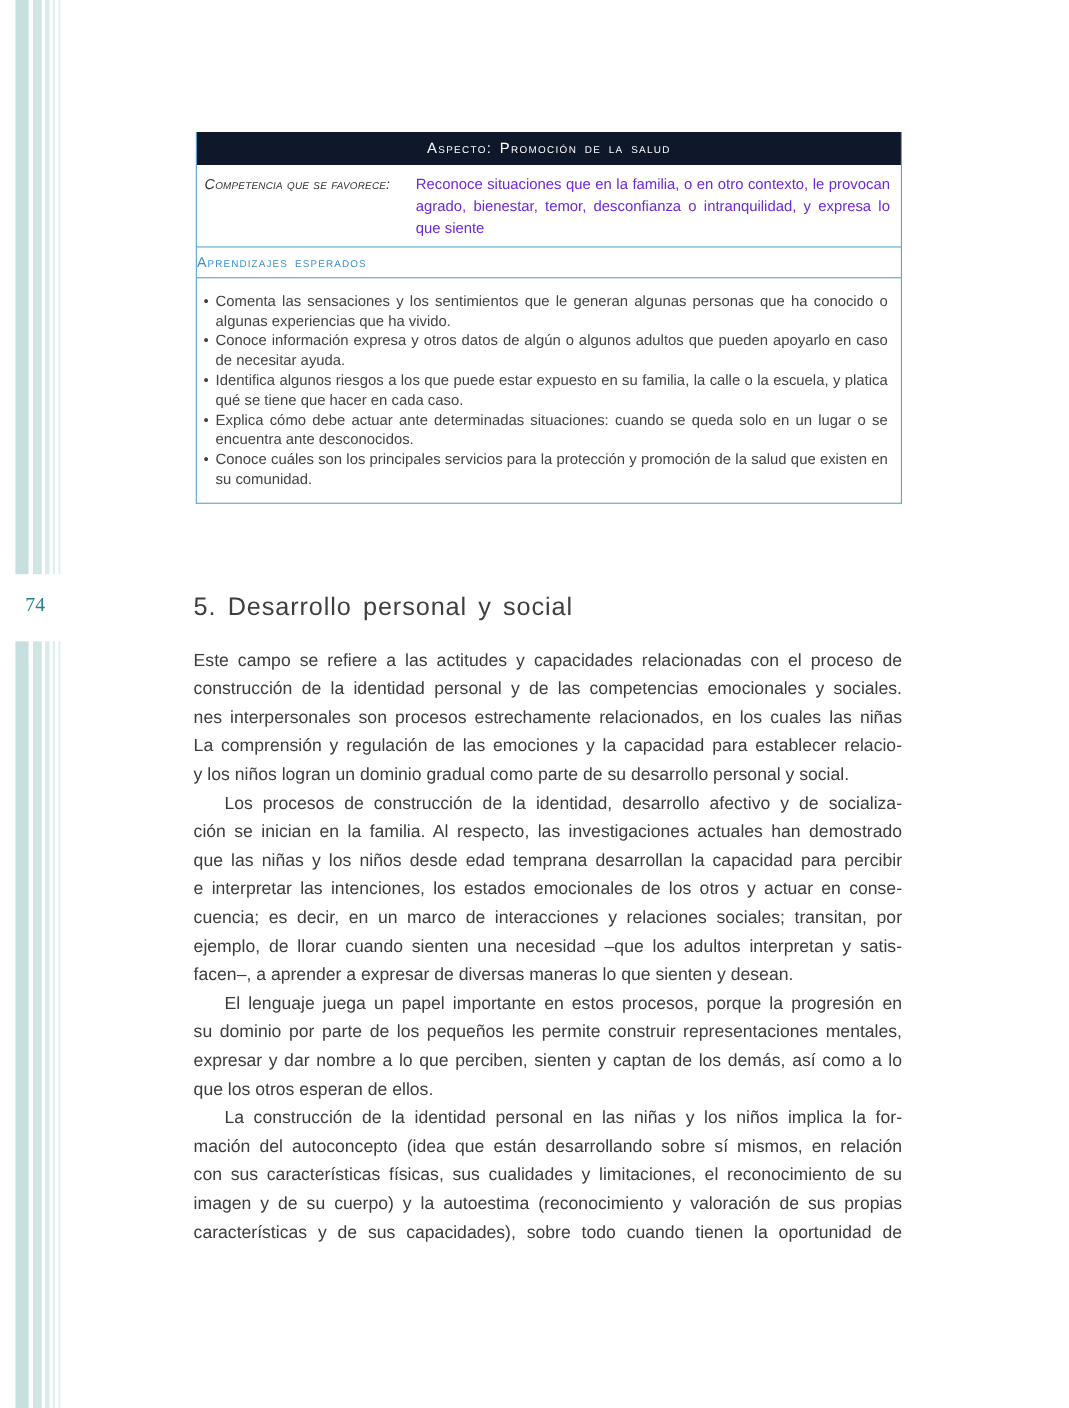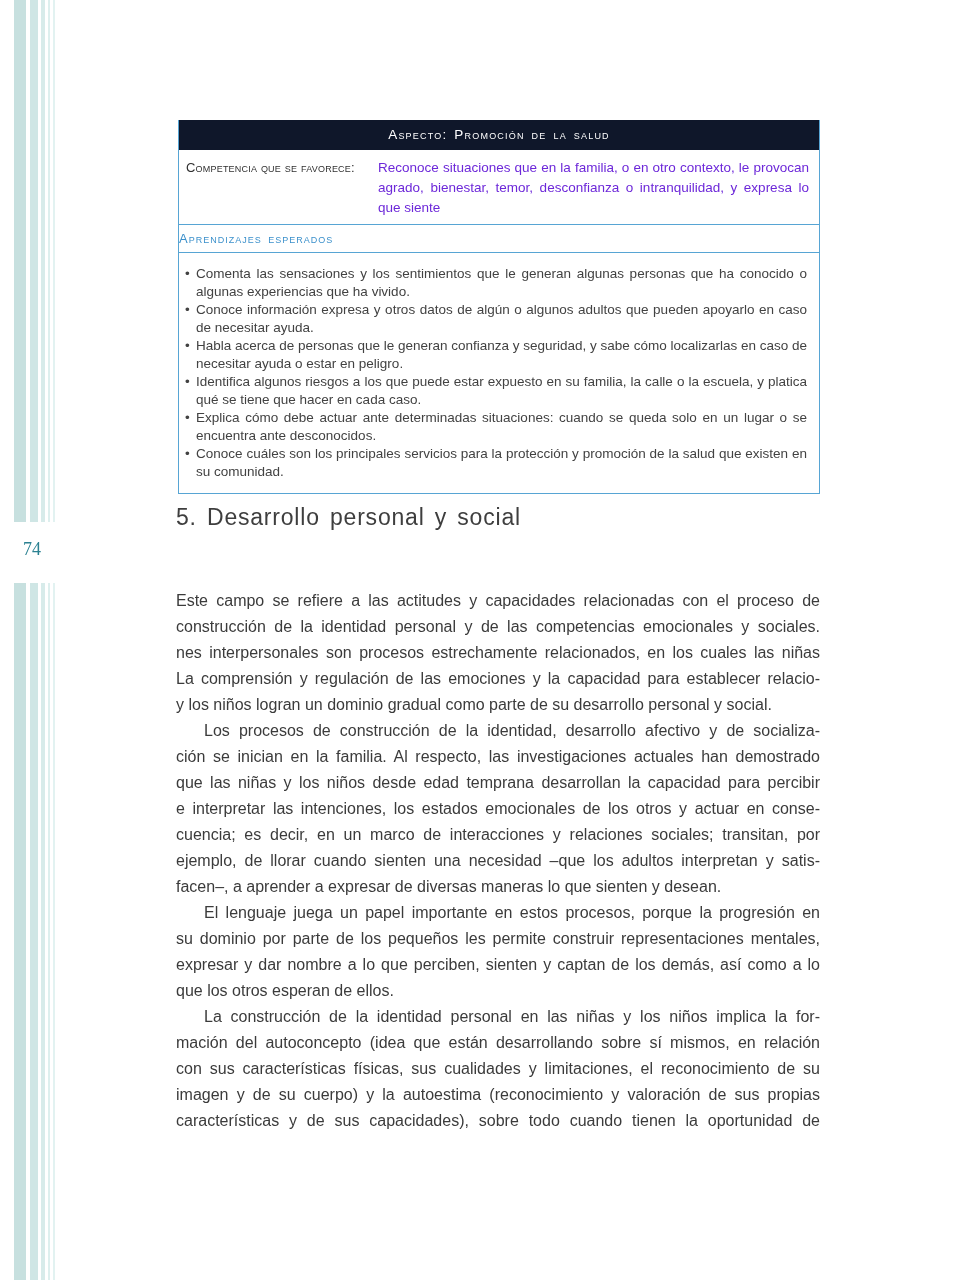--- a/index.html
+++ b/index.html
@@ -32,40 +32,40 @@
   .tbl-header{
     background:#0f172a;color:#ffffff;height:30px;line-height:30px;
     text-align:center;font-variant:small-caps;font-size:13.5px;
     letter-spacing:1.2px;word-spacing:2px;
   }
   .tbl-row-competencia{
     display:flex;padding:8px 10px 6px 7px;box-sizing:border-box;min-height:67px;
   }
   .competencia-label{
     width:192px;flex-shrink:0;font-variant:small-caps;font-size:13px;
-    color:#303030;letter-spacing:0.2px;line-height:20px;
+    color:#303030;letter-spacing:0.2px;line-height:20px;font-style:italic;
   }
   .competencia-text{
     flex:1;font-size:13.5px;line-height:20px;text-align:justify;color:#6d28d9;
   }
   .tbl-row-aprendizajes{
     border-top:1px solid #57a5d4;height:27px;line-height:27px;text-align:left;
     color:#3b90cb;font-variant:small-caps;font-size:13px;letter-spacing:1px;word-spacing:2px;
   }
   .tbl-row-bullets{border-top:1px solid #57a5d4;padding:12px 12px 12px 6px;}
   .bullet-list{list-style:none;margin:0;padding:0;}
   .bullet-list li{
     position:relative;padding-left:11px;font-size:13.5px;line-height:18px;
     text-align:justify;color:#424242;
   }
   .bullet-list li::before{content:"\2022";position:absolute;left:0;top:0;}
 
   
   .section-heading{
-    position:absolute;left:176px;top:504px;margin:0;font-weight:400;
+    position:absolute;left:176px;top:538px;margin:0;font-weight:400;
     font-size:23px;letter-spacing:0.8px;word-spacing:3px;color:#3e3e3e;
   }
 
   
   .body-text{position:absolute;left:176px;top:588px;width:644px;font-size:16px;color:#3b3b3b;}
   .body-text .line{line-height:26px;text-align:justify;text-align-last:justify;white-space:normal;}
   .body-text .line.para-end{text-align-last:left;}
   .body-text .line.indent{padding-left:28px;box-sizing:border-box;}
 </style>
 </head>
@@ -92,21 +92,20 @@
   <div class="tbl-header">Aspecto: Promoción de la salud</div>
   <div class="tbl-row-competencia">
     <div class="competencia-label">Competencia que se favorece:</div>
     <div class="competencia-text">Reconoce situaciones que en la familia, o en otro contexto, le provocan agrado, bienestar, temor, desconfianza o intranquilidad, y expresa lo que siente</div>
   </div>
   <div class="tbl-row-aprendizajes">Aprendizajes esperados</div>
   <div class="tbl-row-bullets">
     <ul class="bullet-list">
         <li>Comenta las sensaciones y los sentimientos que le generan algunas personas que ha conocido o algunas experiencias que ha vivido.</li>
         <li>Conoce información expresa y otros datos de algún o algunos adultos que pueden apoyarlo en caso de necesitar ayuda.</li>
-        <li>Habla acerca de personas que le generan confianza y seguridad, y sabe cómo localizarlas en caso de necesitar ayuda o estar en peligro.</li>
         <li>Identifica algunos riesgos a los que puede estar expuesto en su familia, la calle o la escuela, y platica qué se tiene que hacer en cada caso.</li>
         <li>Explica cómo debe actuar ante determinadas situaciones: cuando se queda solo en un lugar o se encuentra ante desconocidos.</li>
         <li>Conoce cuáles son los principales servicios para la protección y promoción de la salud que existen en su comunidad.</li>
       </ul>
   </div>
 </div>
 
 <h1 class="section-heading">5. Desarrollo personal y social</h1>
 
 <div class="body-text">

